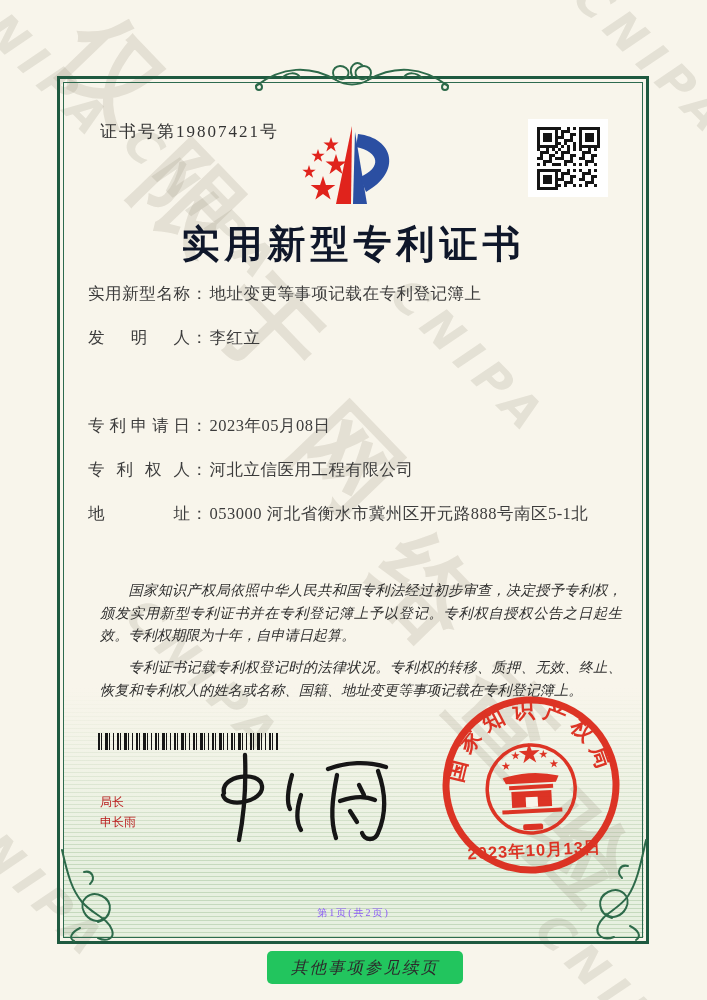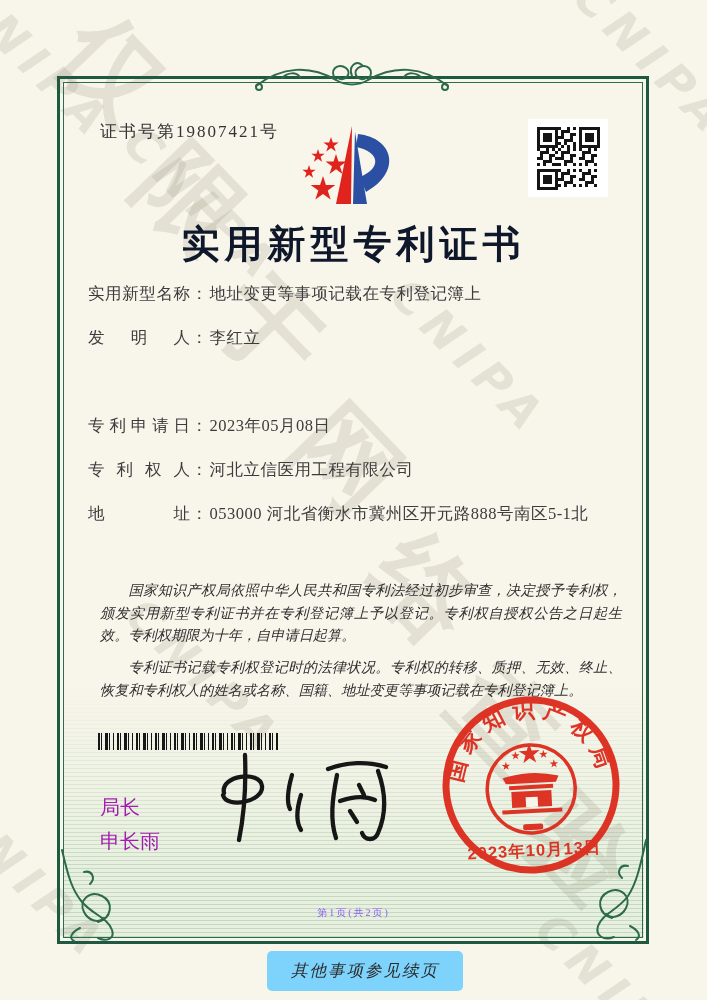--- a/index.html
+++ b/index.html
@@ -40,27 +40,27 @@
   .fsep{margin:0 2px 0 1px;}
   .fval{letter-spacing:0.5px;}
   .fpair2{margin-left:58px;}
   .legal{position:absolute;left:88px;top:579px;width:534px;font-size:14.2px;line-height:1.6;color:#2e2e2e;
          text-align:justify;font-style:italic;}
   .legal p{margin:0 0 9px 12px;text-indent:2em;}
   .barcode{position:absolute;left:98px;top:733px;width:180px;height:17px;z-index:3;
     background:repeating-linear-gradient(90deg,#161616 0 2px,transparent 2px 3px,#161616 3px 4px,
       transparent 4px 7px,#161616 7px 10px,transparent 10px 11px,#161616 11px 12px,
       transparent 12px 15px,#161616 15px 16px,transparent 16px 19px);}
-  .director{position:absolute;left:100px;top:792px;z-index:4;font-family:Liberation Mono, monospace;
-            font-size:20px;color:#a21caf;line-height:1.7;}
+  .director{position:absolute;left:100px;top:792px;z-index:4;font-family:Liberation Sans, sans-serif;
+            font-size:12px;color:#b91c1c;line-height:1.7;}
   .signature{position:absolute;left:200px;top:745px;z-index:4;}
   .seal{position:absolute;left:439px;top:693px;z-index:5;mix-blend-mode:multiply;transform:rotate(-3deg);}
   .page-ind{position:absolute;left:0;right:0;top:906px;text-align:center;font-size:10px;
             letter-spacing:2px;color:#8b5cf6;z-index:4;}
-  .note-box{position:absolute;left:267px;top:951px;width:196px;height:40px;background:#7dd3fc;
+  .note-box{position:absolute;left:267px;top:951px;width:196px;height:33px;background:#22c55e;
             border-radius:5px;z-index:4;display:flex;align-items:center;justify-content:center;}
   .note-box span{font-size:16.5px;font-style:italic;letter-spacing:2px;color:#2c2c2c;}
 </style>
 </head>
 <body>
 
 <div class="page">
 
   <svg width="0" height="0" style="position:absolute">
     <defs>

